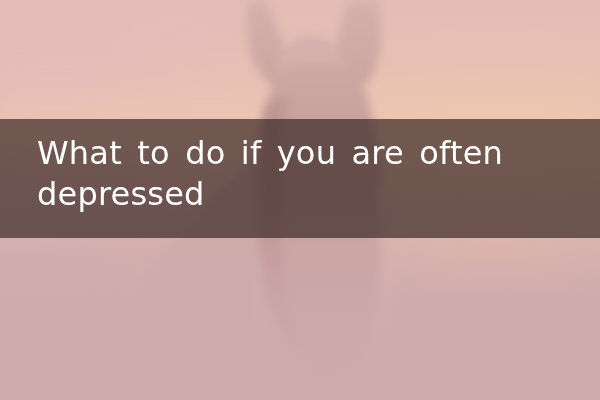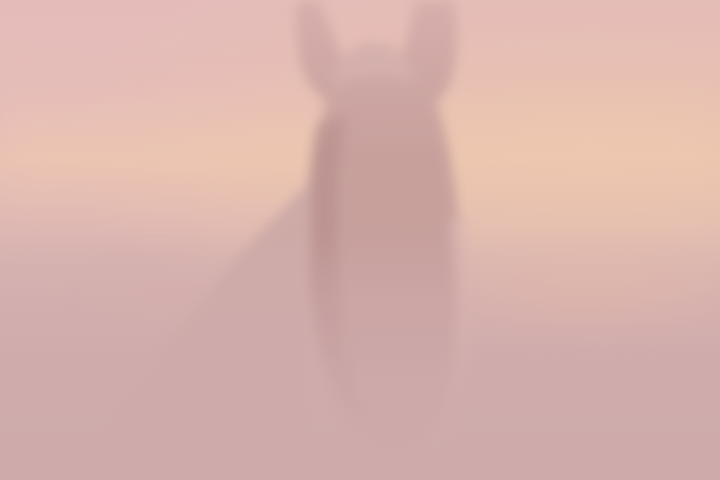--- a/index.html
+++ b/index.html
@@ -237,14 +237,17 @@
 
       <path d="M374 186 C 380 224, 382 266, 378 304 C 375 332, 368 354, 358 368
                L 368 368 C 380 350, 388 324, 391 294 C 395 252, 393 212, 386 180 Z" fill="#d8b3ae" opacity="0.75"></path>
     </svg>
 
     <div class="top-haze"></div>
     <div class="bottom-haze"></div>
     <div class="wash"></div>
   </div>
 
+  <div class="caption-band">
+    <p class="caption-text">What to do if you are often depressed</p>
+  </div>
 
 </div>
 
 </body></html>

